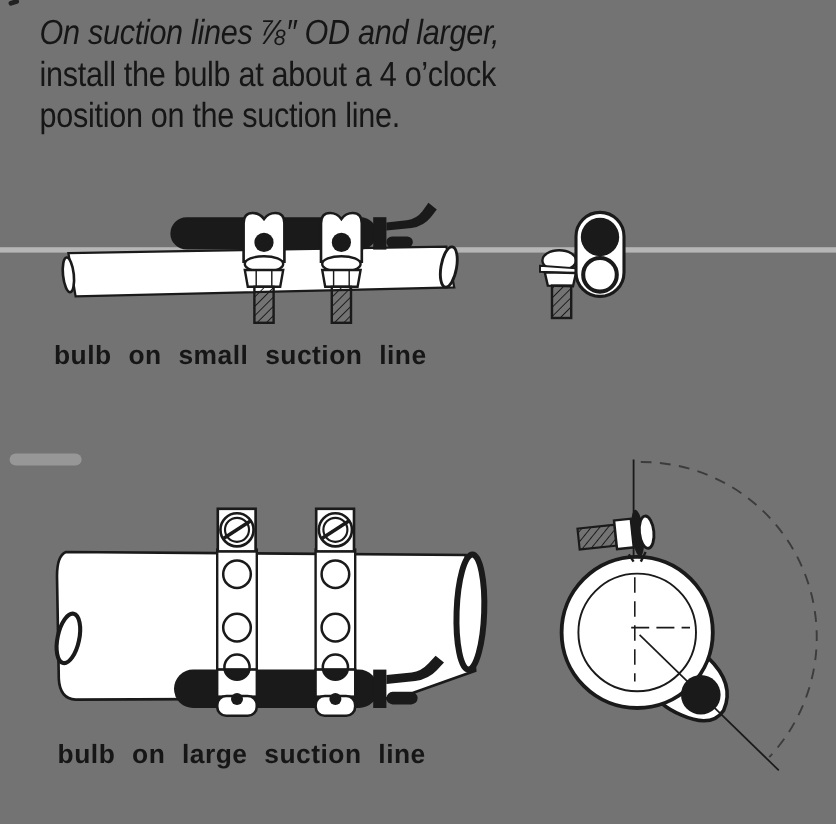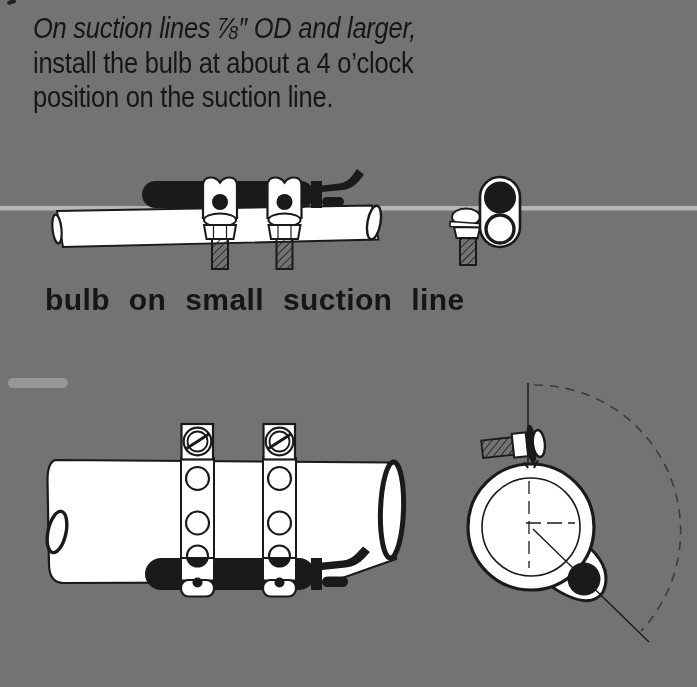--- a/index.html
+++ b/index.html
@@ -6,21 +6,21 @@
   body{width:697px;height:687px;background:#ffffff;overflow:hidden;position:relative;
        font-family:"Liberation Sans", sans-serif;color:#1a1a1a;}
   .page{position:absolute;inset:0;background:#737373;}
   .speck{position:absolute;left:7px;top:0;width:9px;height:4px;background:#222;
          transform:rotate(-18deg);border-radius:2px;}
   .instruction{position:absolute;left:33px;top:11px;margin:0;font-size:29px;line-height:34.5px;
                letter-spacing:-0.3px;transform:scaleX(0.88);transform-origin:left top;
                color:#161616;white-space:nowrap;}
   .instruction span{display:block;}
   .instruction .italic{font-style:italic;}
-  .caption{position:absolute;font-weight:bold;font-size:30px;letter-spacing:0.4px;
+  .caption{position:absolute;font-weight:bold;font-size:22px;letter-spacing:0.4px;
            word-spacing:0.34em;color:#161616;white-space:nowrap;z-index:5;}
   .cap-small{left:45px;top:283px;}
   .cap-large{left:48px;top:616px;}
   svg.layer{position:absolute;left:0;z-index:1;}
   #d1{top:140px;}
   #d2{top:370px;}
 </style>
 </head>
 <body>
 
@@ -134,14 +134,15 @@
         <rect x="482" y="67" width="31" height="17.5" fill="url(#h2)" stroke="#1a1a1a" stroke-width="1.8"></rect>
         <rect x="513" y="63.5" width="14" height="24" fill="#ffffff" stroke="#1a1a1a" stroke-width="2"></rect>
         <ellipse cx="531.5" cy="76" rx="5" ry="19.5" fill="#1a1a1a"></ellipse>
         <ellipse cx="539" cy="76" rx="6" ry="13.5" fill="#ffffff" stroke="#1a1a1a" stroke-width="2.4"></ellipse>
       </g>
       <line x1="524" y1="92" x2="528" y2="98" stroke="#1a1a1a" stroke-width="2"></line>
       <line x1="538" y1="90" x2="534" y2="98" stroke="#1a1a1a" stroke-width="2"></line>
     </g>
   </svg>
 
+  <div class="caption cap-large">bulb on large suction line</div>
 
 </div>
 
 </body></html>

